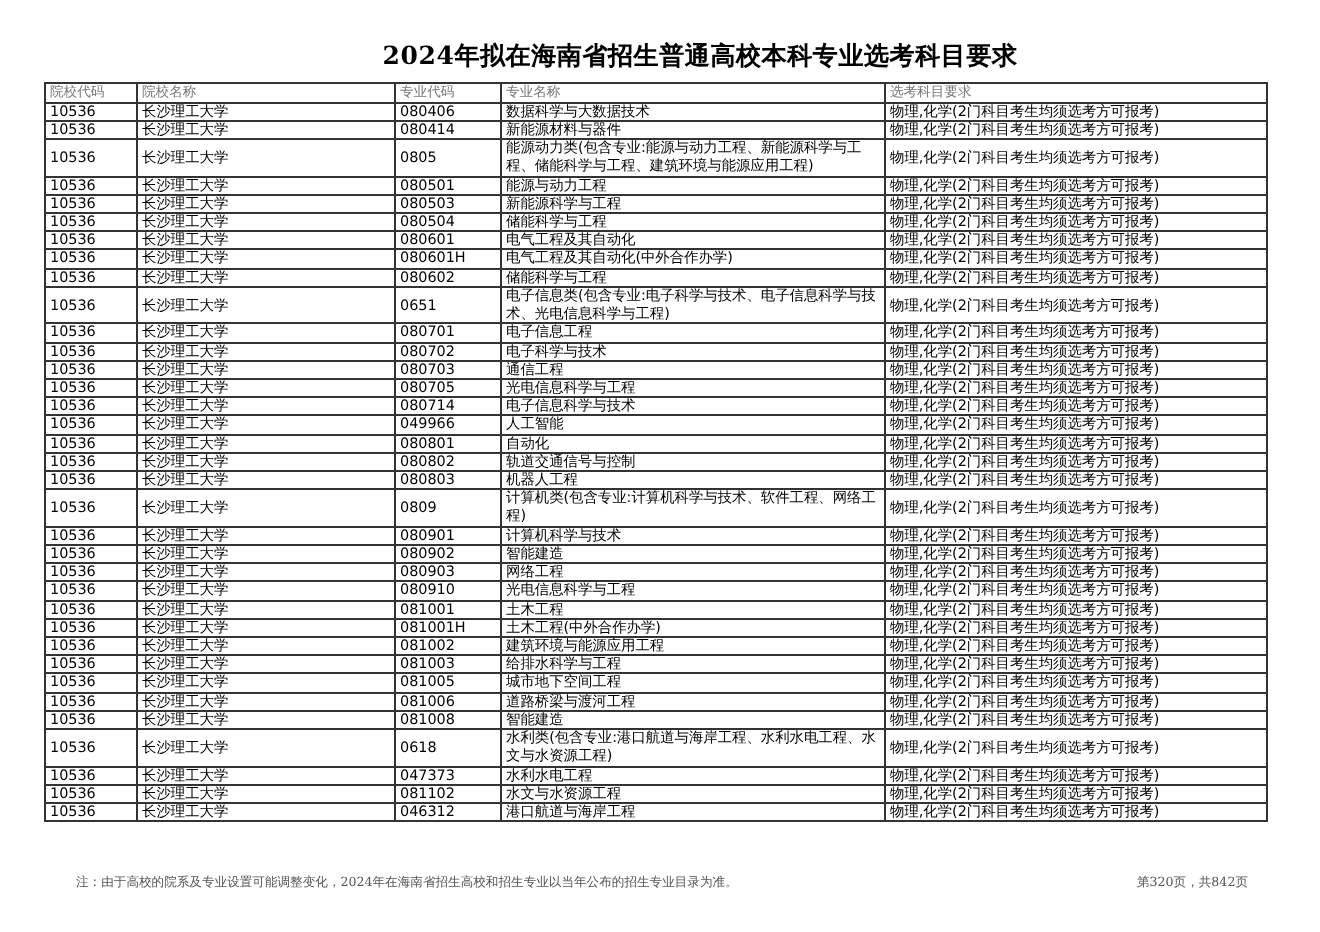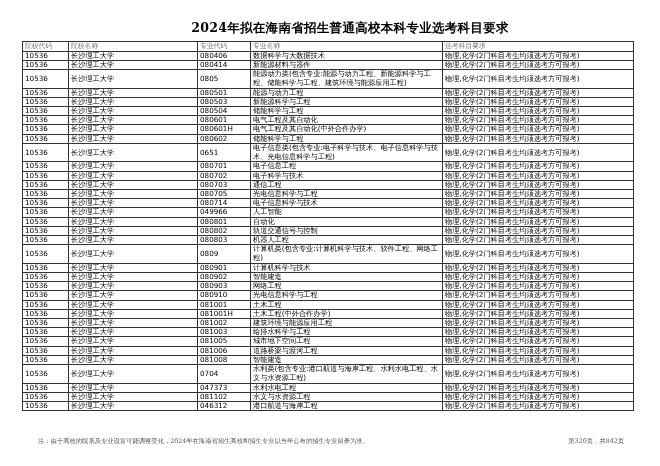--- a/index.html
+++ b/index.html
@@ -260,21 +260,21 @@
       <tr>
         <td class="c-code">10536</td>
         <td>长沙理工大学</td>
         <td>081008</td>
         <td>智能建造</td>
         <td>物理,化学(2门科目考生均须选考方可报考)</td>
       </tr>
       <tr class="dbl">
         <td class="c-code">10536</td>
         <td>长沙理工大学</td>
-        <td>0704</td>
+        <td>0618</td>
         <td class="wrap">水利类(包含专业:港口航道与海岸工程、水利水电工程、水文与水资源工程)</td>
         <td>物理,化学(2门科目考生均须选考方可报考)</td>
       </tr>
       <tr>
         <td class="c-code">10536</td>
         <td>长沙理工大学</td>
         <td>047373</td>
         <td>水利水电工程</td>
         <td>物理,化学(2门科目考生均须选考方可报考)</td>
       </tr>

